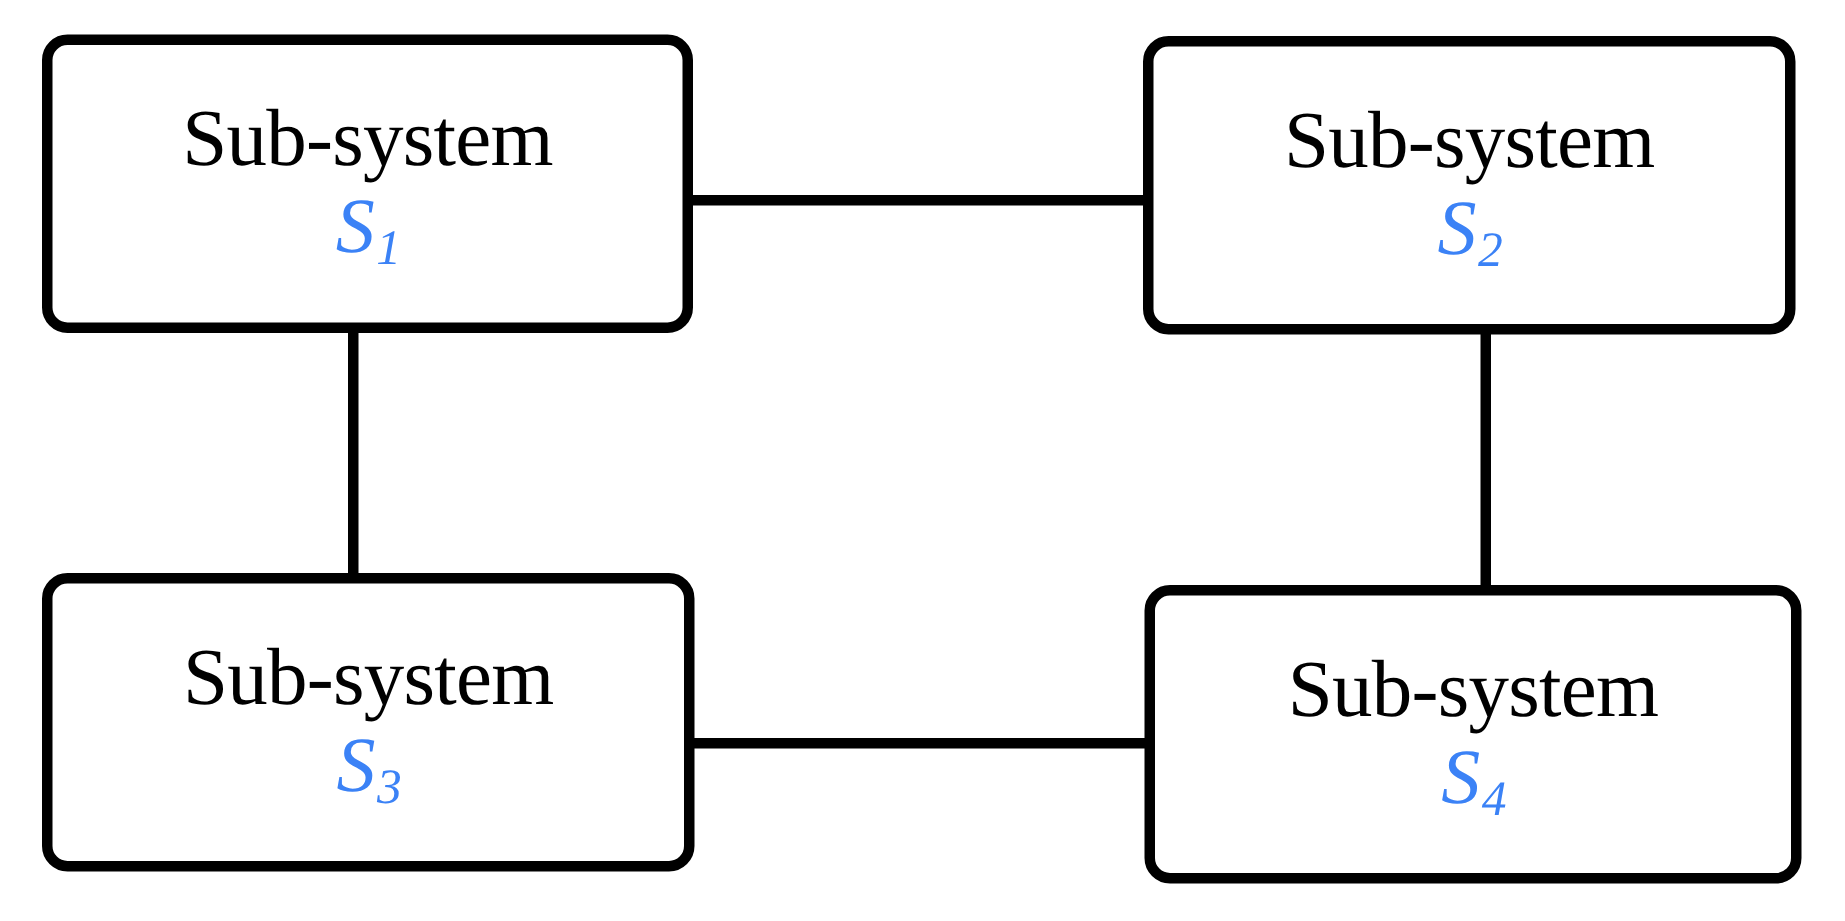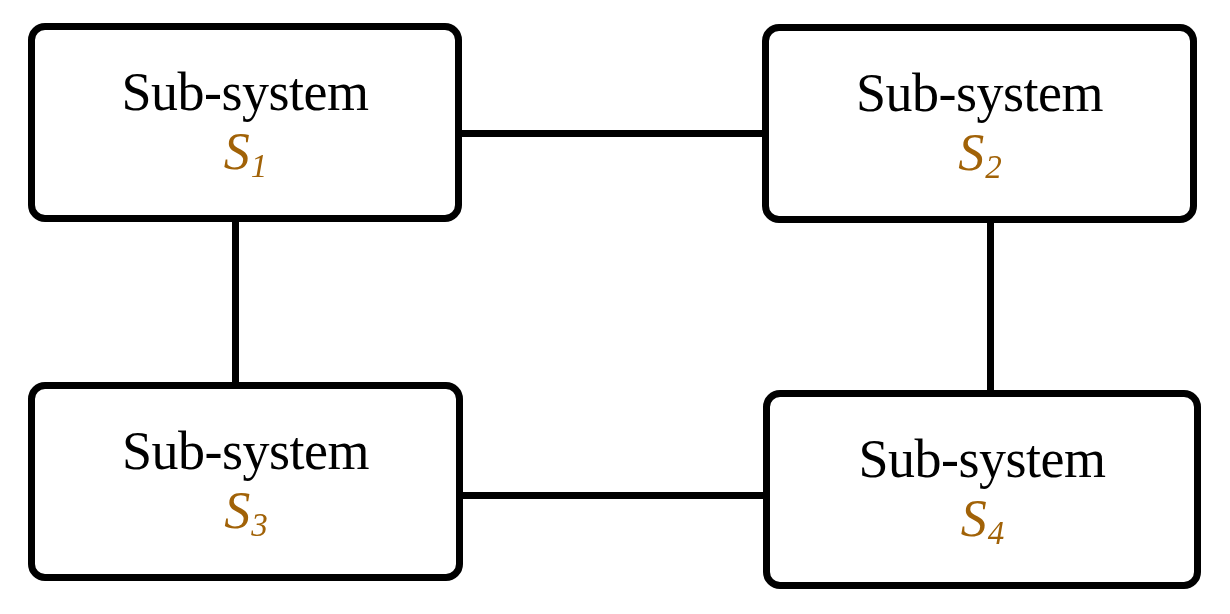--- a/index.html
+++ b/index.html
@@ -36,21 +36,21 @@
   .node-title {
     font-size: 54px;
     line-height: 1.0;
     color: #000000;
     letter-spacing: -0.5px;
     white-space: nowrap;
   }
   .node-label {
     font-size: 52px;
     line-height: 1.05;
-    color: #a16207;
+    color: #3b82f6;
     font-style: italic;
     margin-top: 6px;
     white-space: nowrap;
   }
   .node-label .sub {
     font-size: 33px;
     font-style: italic;
     vertical-align: baseline;
     position: relative;
     top: 8px;

